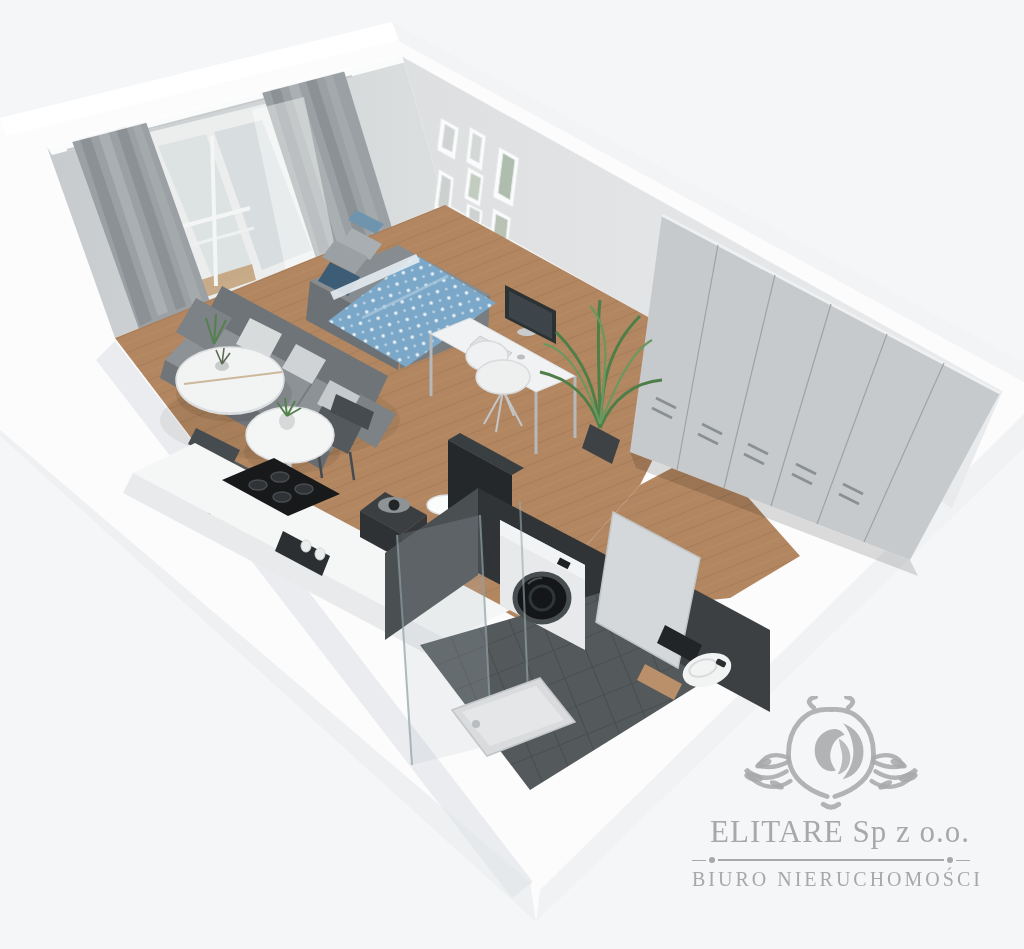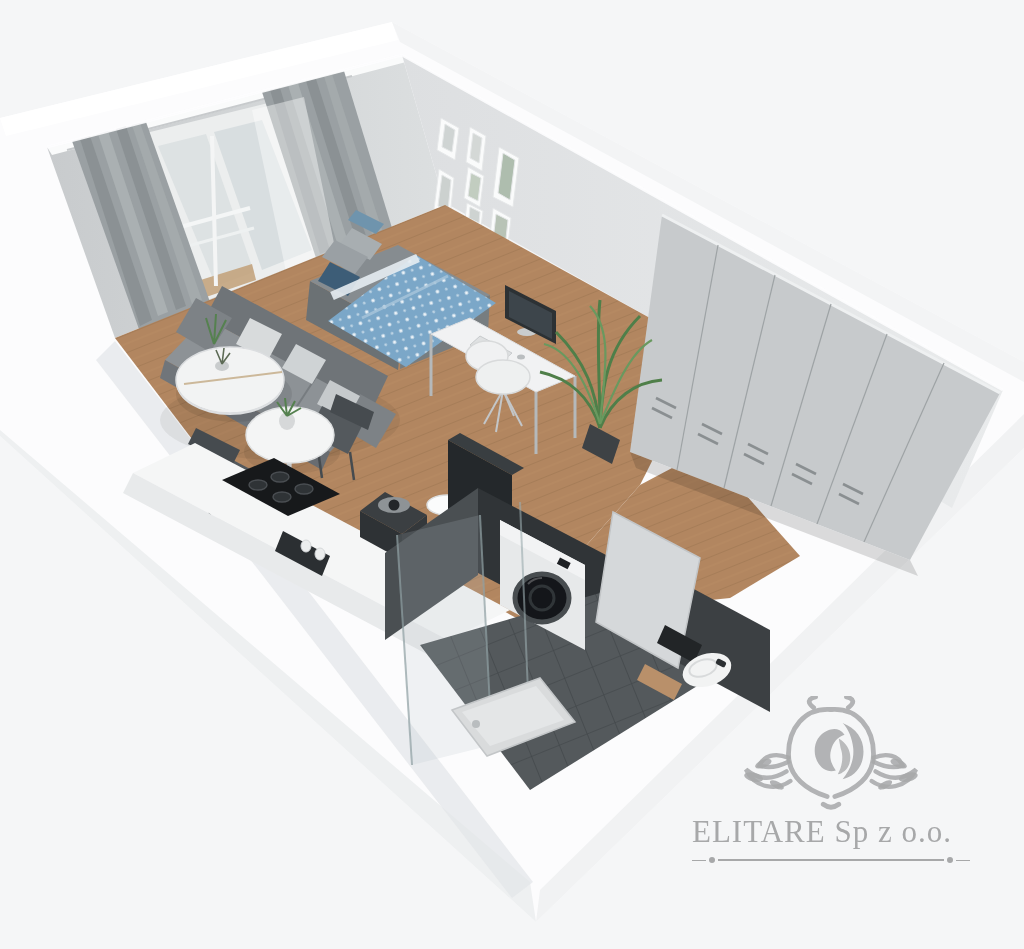--- a/index.html
+++ b/index.html
@@ -7,21 +7,21 @@
          background:var(--bg,#f5f6f7);font-family:"Liberation Sans",sans-serif;}
   .scene{position:absolute;inset:0;}
 
   
   .f-wood{fill:var(--wood,#b28660)}
   .f-duvet{fill:var(--duvet,#7ba7c8)}
   .f-tile{fill:var(--tile,#54595c)}
   .f-wardrobe{fill:var(--wardrobe,#c7cacc)}
 
   
-  .watermark{position:absolute;left:692px;top:696px;width:278px;text-align:left;
+  .watermark{position:absolute;left:692px;top:696px;width:278px;text-align:right;
              color:var(--wm,#a3a4a5);opacity:.95;}
   .wm-crest{display:block;margin:0 auto 2px auto;}
   .wm-company{font-family:"Liberation Serif",serif;font-size:31px;letter-spacing:1px;
               color:var(--wm,#a3a4a5);white-space:nowrap;}
   .wm-divider{display:flex;align-items:center;justify-content:center;margin:7px 0 5px 0;}
   .wm-divider .dash{width:14px;height:1px;background:var(--wm,#a3a4a5);}
   .wm-divider .dot{width:6px;height:6px;border-radius:50%;background:var(--wm,#a3a4a5);margin:0 3px;}
   .wm-divider .line{flex:1;height:2px;background:var(--wm,#a3a4a5);}
   .wm-tagline{font-family:"Liberation Serif",serif;font-size:20px;letter-spacing:3px;
               color:var(--wm,#a3a4a5);white-space:nowrap;}
@@ -348,15 +348,16 @@
     </g>
   </svg>
   <div class="wm-company">ELITARE Sp z o.o.</div>
   <div class="wm-divider">
     <span class="dash"></span>
         <span class="dot"></span>
         <span class="line"></span>
         <span class="dot"></span>
         <span class="dash"></span>
   </div>
+  <div class="wm-tagline">BIURO NIERUCHOMOŚCI</div>
 </div>
 
 </div>
 
 </body></html>

